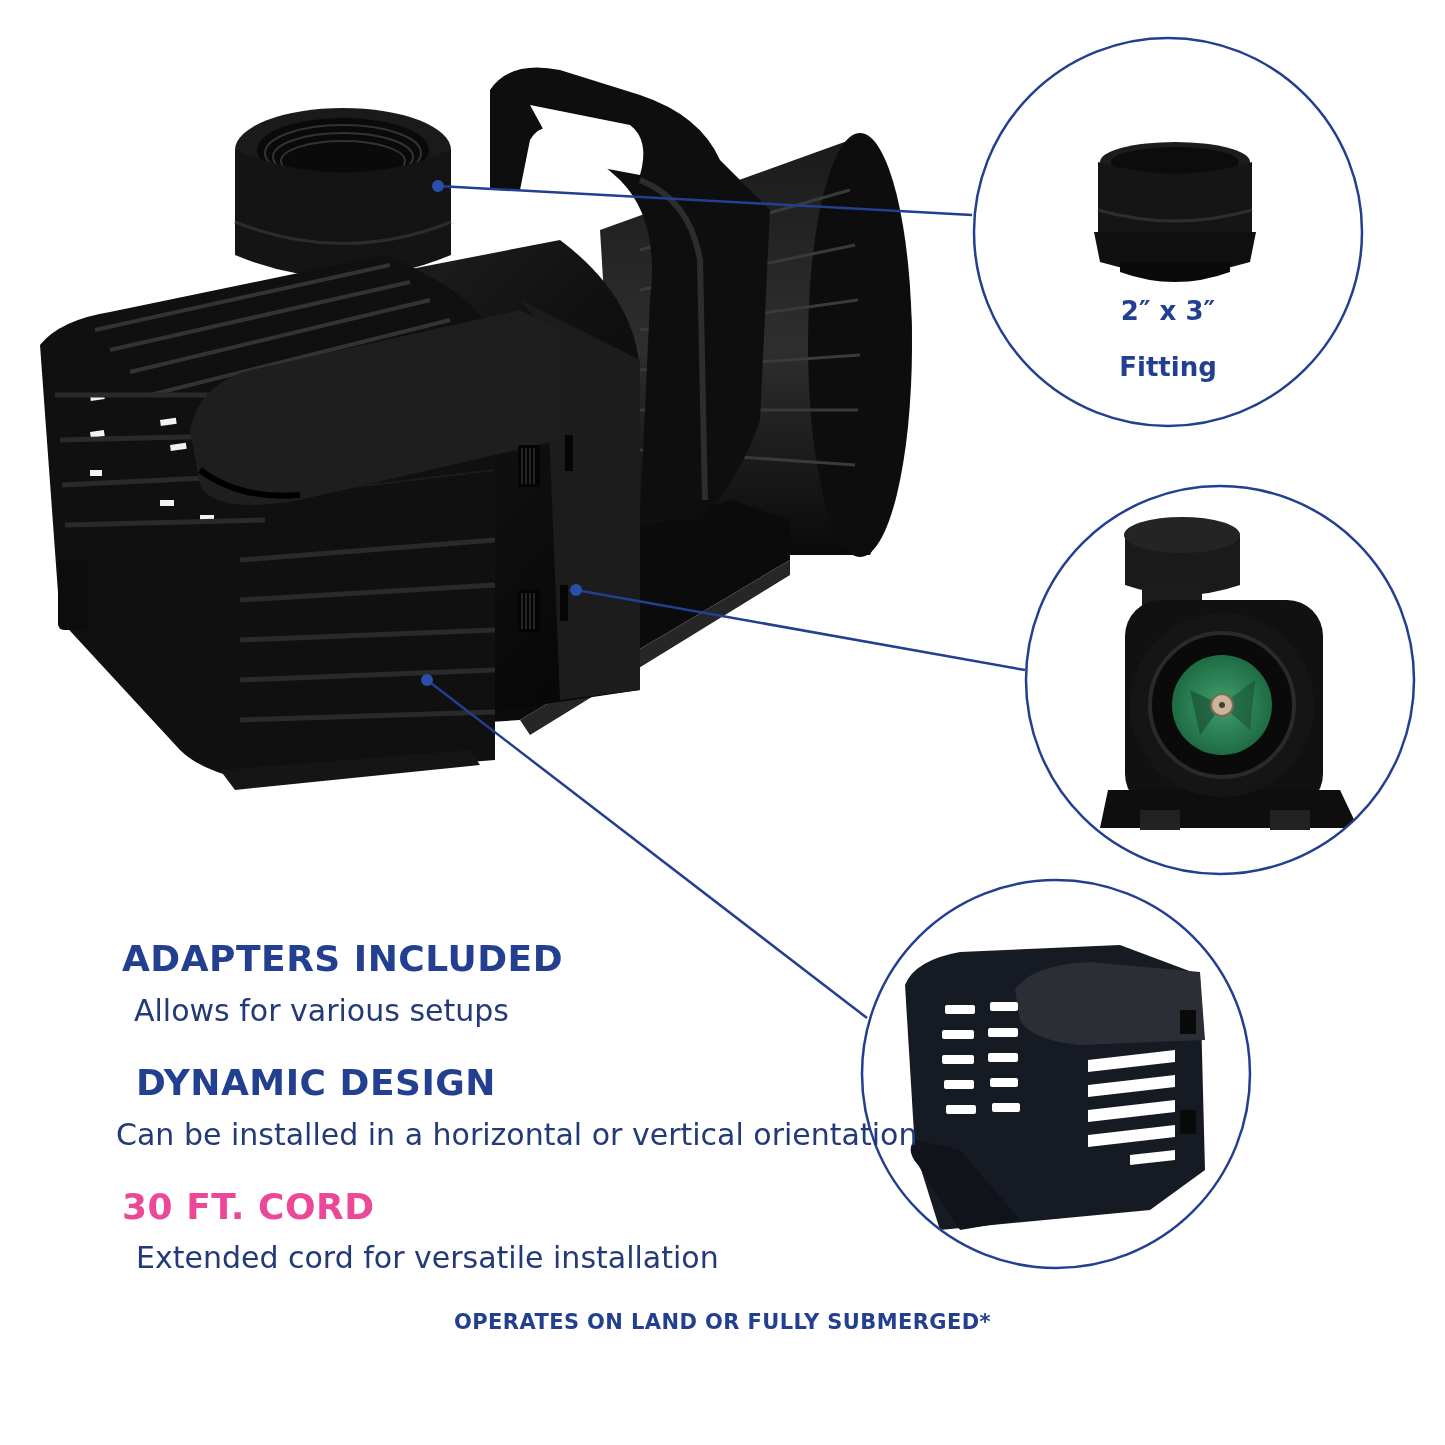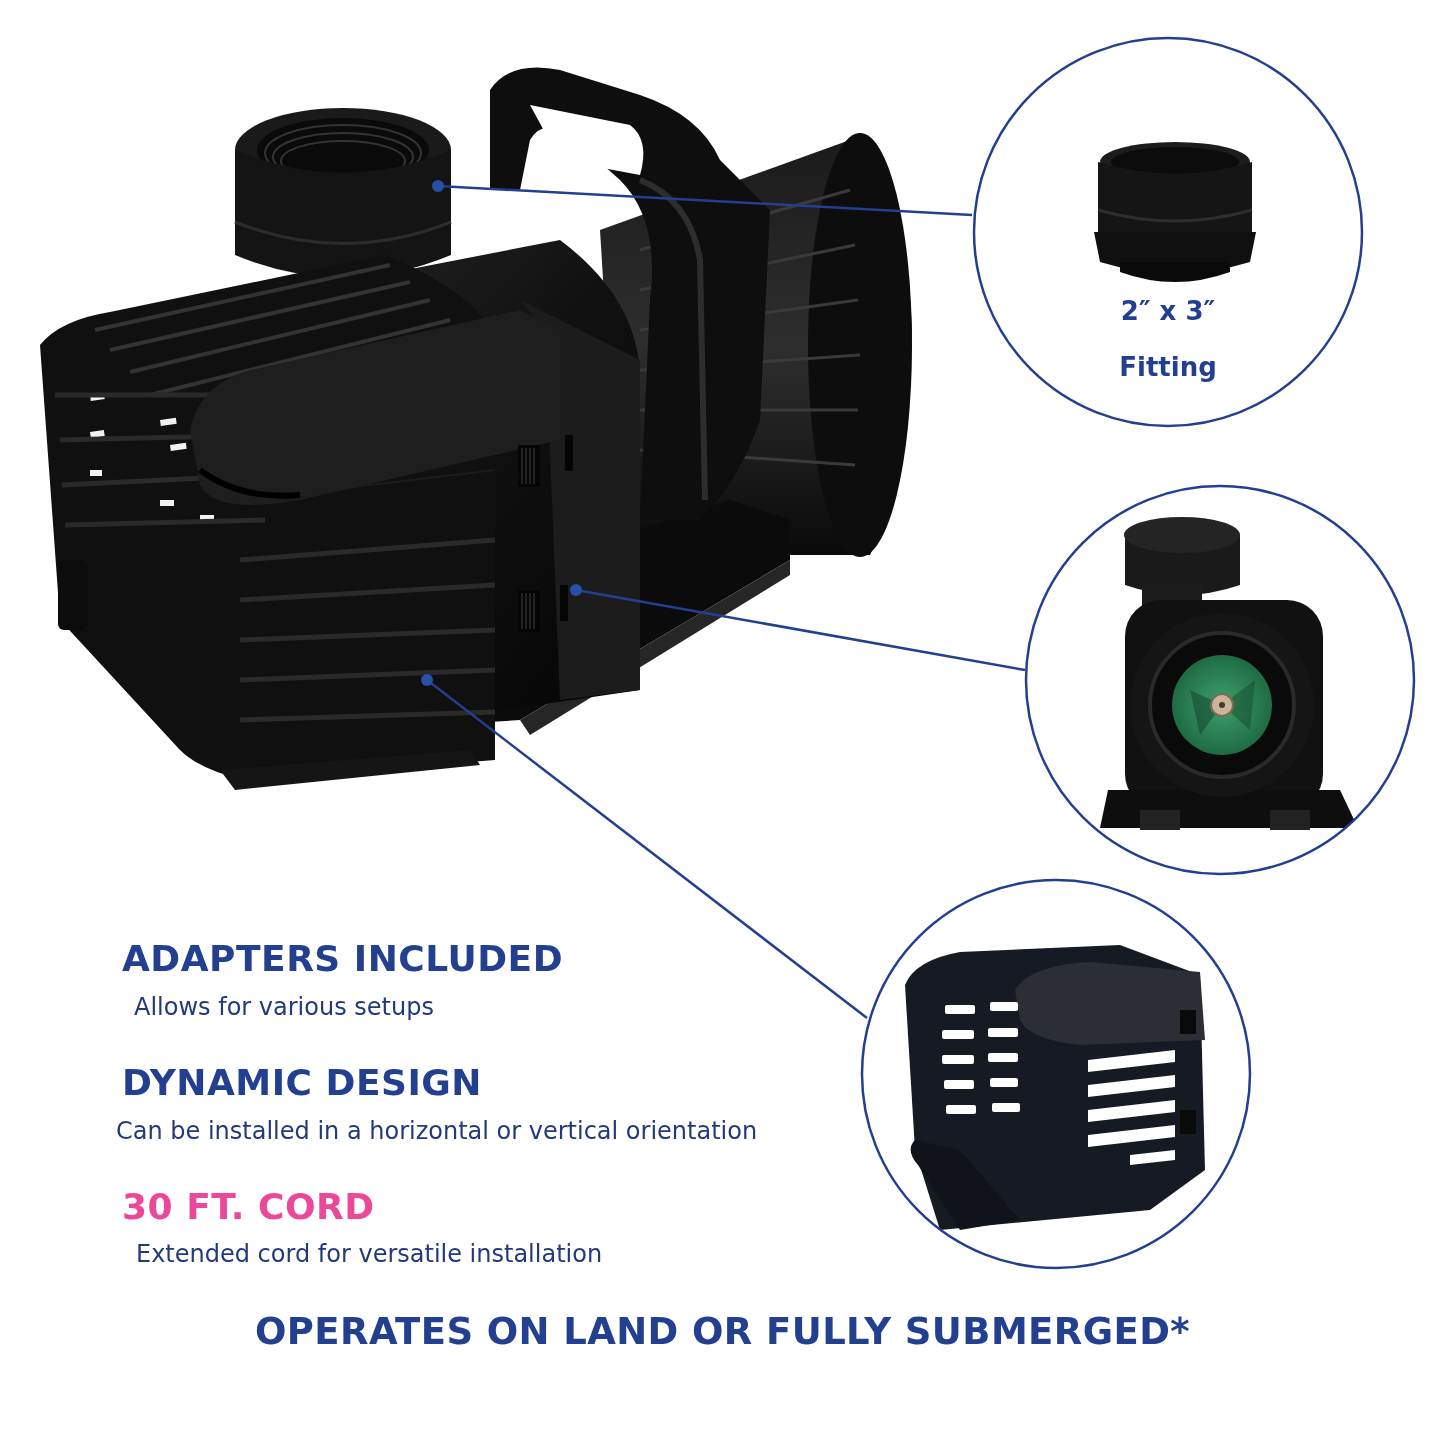--- a/index.html
+++ b/index.html
@@ -1,21 +1,21 @@
 <!DOCTYPE html>
 <html><head>
 <meta charset="utf-8">
 <style>
   html, body { margin:0; padding:0; background:#ffffff; }
   body { width:1445px; height:1445px; position:relative; overflow:hidden; font-family:"DejaVu Sans", sans-serif; }
   .layer { position:absolute; left:0; top:0; width:1445px; height:1445px; }
   .feature-title { position:absolute; font-family:"DejaVu Sans", sans-serif; font-weight:bold; font-size:36px; letter-spacing:0.5px; white-space:nowrap; }
-  .feature-desc { position:absolute; font-family:"DejaVu Sans", sans-serif; font-weight:normal; font-size:24px; color:#233a78; white-space:nowrap; letter-spacing:0px; }
+  .feature-desc { position:absolute; font-family:"DejaVu Sans", sans-serif; font-weight:normal; font-size:30px; color:#233a78; white-space:nowrap; letter-spacing:0px; }
   .fitting-label { position:absolute; left:1068px; width:200px; text-align:center; font-family:"DejaVu Sans", sans-serif; font-weight:bold; font-size:26px; }
-  .footer { position:absolute; left:0; width:1445px; top:1310px; text-align:center; font-family:"DejaVu Sans", sans-serif; font-weight:bold; font-size:37px; letter-spacing:0.4px; }
+  .footer { position:absolute; left:0; width:1445px; top:1310px; text-align:center; font-family:"DejaVu Sans", sans-serif; font-weight:bold; font-size:21px; letter-spacing:0.4px; }
 </style>
 </head>
 <body>
 
 <svg class="layer" viewBox="0 0 1445 1445" xmlns="http://www.w3.org/2000/svg">
   <defs>
     <linearGradient id="gBody" x1="0" y1="0" x2="1" y2="1">
       <stop offset="0" stop-color="#2a2a2a"></stop>
       <stop offset="0.5" stop-color="#111"></stop>
       <stop offset="1" stop-color="#050505"></stop>
@@ -215,20 +215,20 @@
 
 <div>
   <div class="fitting-label" style="top: 296px; color: rgb(35, 63, 143);">2″ x 3″</div>
   <div class="fitting-label" style="top: 336px; color: rgb(35, 63, 143); margin-top: 16px;">Fitting</div>
 </div>
 
 <div>
   <div class="feature-title" style="left: 122px; top: 938px; color: rgb(35, 63, 143);">ADAPTERS INCLUDED</div>
   <div class="feature-desc" style="left: 134px; top: 993px; color: rgb(35, 58, 120);">Allows for various setups</div>
 
-  <div class="feature-title" style="left: 122px; top: 1062px; color: rgb(35, 63, 143);">DYNAMIC DESIGN</div>
+  <div class="feature-title" style="left: 136px; top: 1062px; color: rgb(35, 63, 143);">DYNAMIC DESIGN</div>
   <div class="feature-desc" style="left: 116px; top: 1117px; color: rgb(35, 58, 120);">Can be installed in a horizontal or vertical orientation</div>
 
   <div class="feature-title" style="left: 122px; top: 1186px; color: #ec4899;">30 FT. CORD</div>
   <div class="feature-desc" style="left: 136px; top: 1240px; color: rgb(35, 58, 120);">Extended cord for versatile installation</div>
 </div>
 
 <div class="footer" style="color: rgb(35, 63, 143);">OPERATES ON LAND OR FULLY SUBMERGED*</div>
 
 </body></html>

